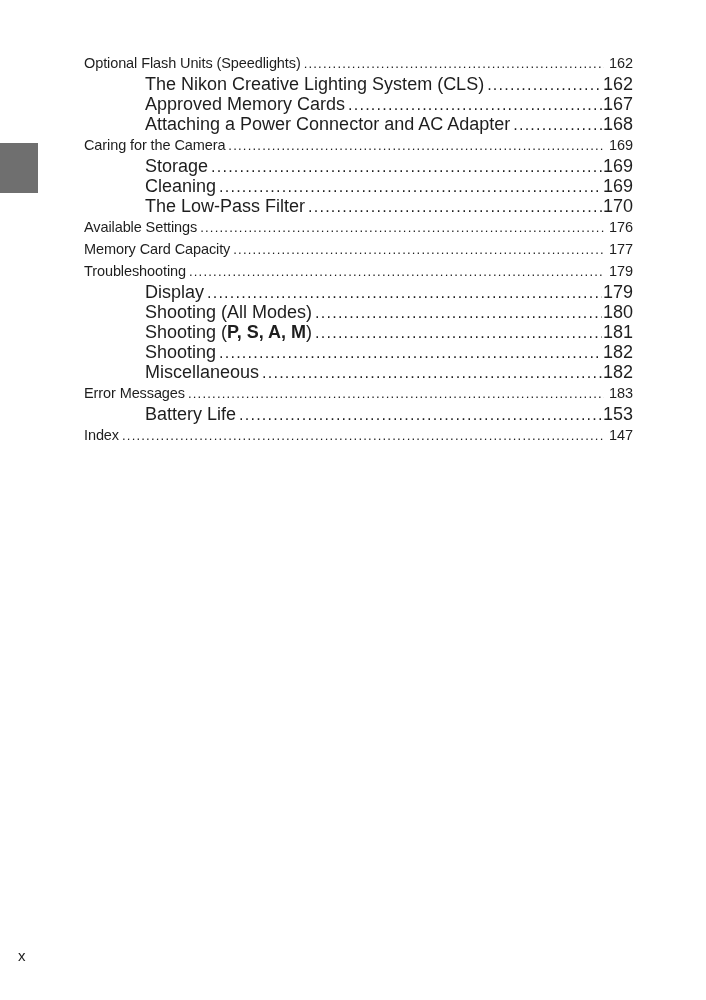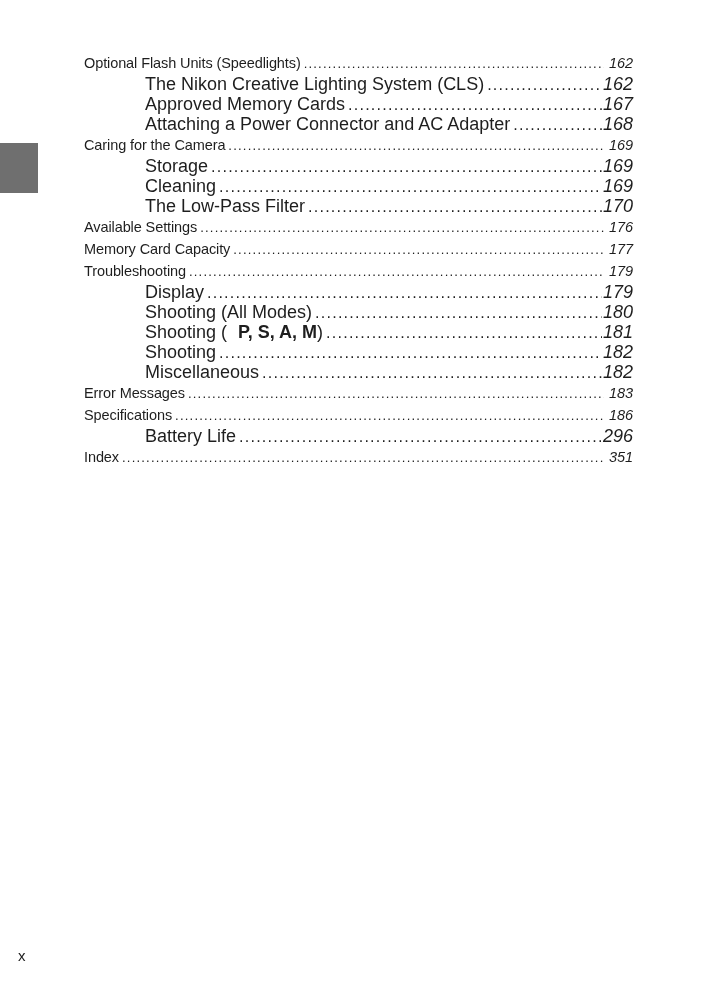--- a/index.html
+++ b/index.html
@@ -41,37 +41,35 @@
     letter-spacing: -0.1px;
   }
   .row.lvl2 {
     height: 20px;
     line-height: 20px;
     font-size: 18px;
     padding-left: 61px;
   }
   .title b {
     font-weight: bold;
-    margin-left: 11px;
   }
   .leader {
     flex: 1;
     overflow: hidden;
     min-width: 8px;
     margin-left: 3px;
     white-space: nowrap;
   }
   .leader::after {
     content: "......................................................................................................................................................................................................................................................";
     letter-spacing: 1.2px;
     font-size: 0.9em;
   }
   .page-num {
     flex: none;
-    font-style: italic;
   }
   .row.lvl1 .page-num {
     margin-left: 5px;
   }
   .row.lvl2 .page-num {
     margin-left: 1px;
   }
   .folio {
     position: absolute;
     left: 18px;
@@ -164,30 +162,25 @@
     <div class="row lvl2">
       <span class="title">Miscellaneous</span>
       <span class="leader"></span>
       <span class="page-num">182</span>
     </div>
     <div class="row lvl1">
       <span class="title">Error Messages</span>
       <span class="leader"></span>
       <span class="page-num">183</span>
     </div>
-    <div class="row lvl1">
-      <span class="title">Specifications</span>
-      <span class="leader"></span>
-      <span class="page-num">186</span>
-    </div>
     <div class="row lvl2">
       <span class="title">Battery Life</span>
       <span class="leader"></span>
-      <span class="page-num">296</span>
+      <span class="page-num">153</span>
     </div>
     <div class="row lvl1">
       <span class="title">Index</span>
       <span class="leader"></span>
-      <span class="page-num">351</span>
+      <span class="page-num">147</span>
     </div>
   </div>
 
 <div class="folio">x</div>
 
 </body></html>

